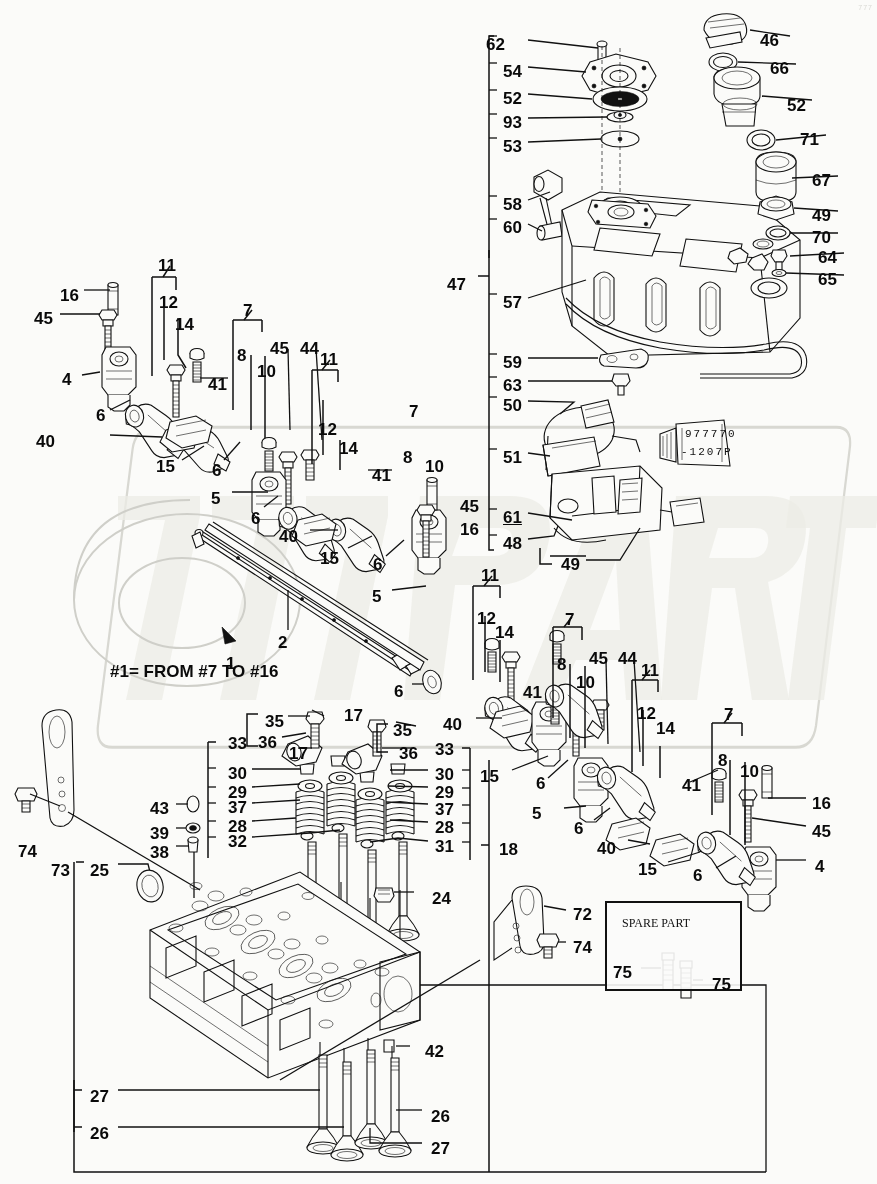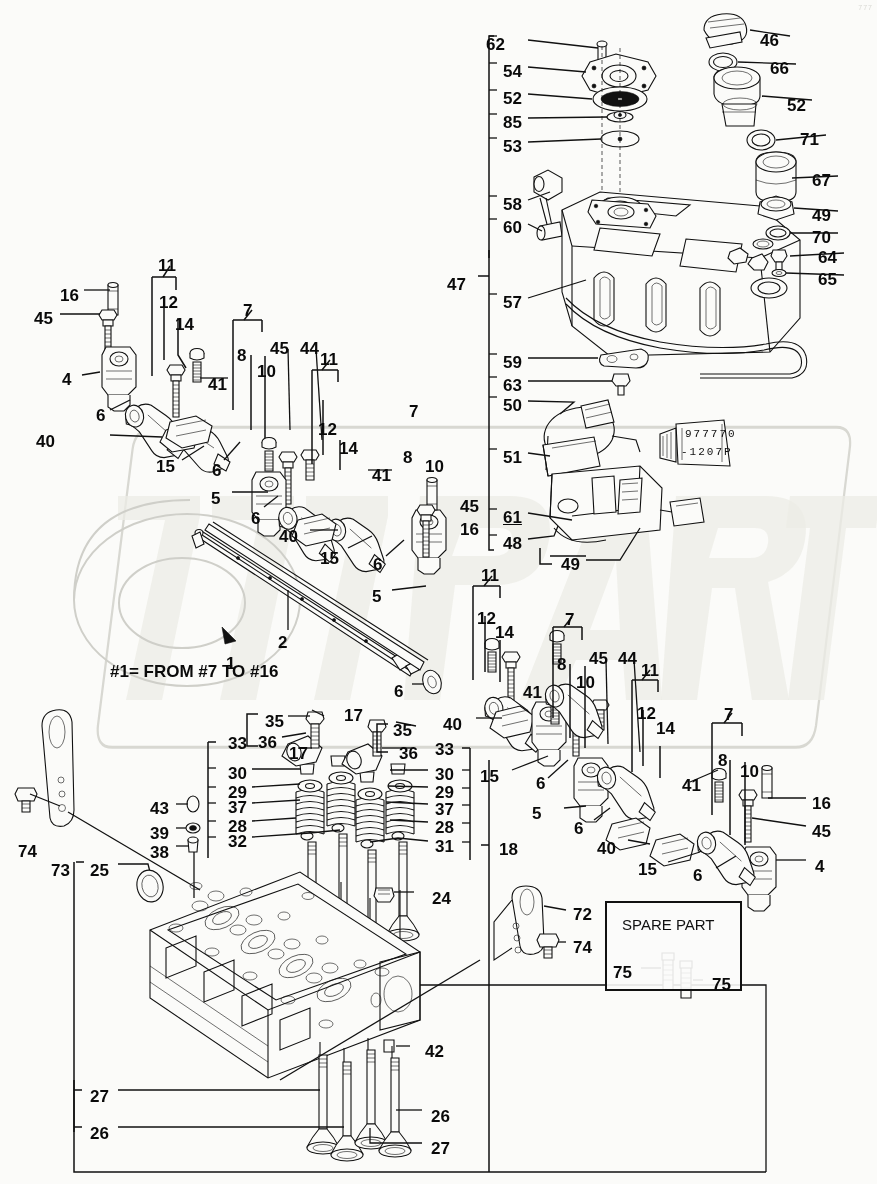--- a/index.html
+++ b/index.html
@@ -30,22 +30,22 @@
     white-space:nowrap;
   }
   .sparebox{
     position:absolute;
     border:2px solid #111;
     background:rgba(251,251,249,0.9);
     box-sizing:border-box;
   }
   .sparetitle{
     position:absolute;
-    font-family:Liberation Sans, sans-serif;
-    font-size:15px;
+    font-family:Liberation Serif, serif;
+    font-size:12px;
     color:#111;
     white-space:nowrap;
   }
   .wm{
     position:absolute;
     pointer-events:none;
   }
   .tinywm{
     position:absolute;
     right:4px;top:4px;
@@ -848,21 +848,21 @@
 
   <div style="position:absolute;left:685px;top:428px;font-family:'Liberation Mono',monospace;font-size:11px;letter-spacing:2px;color:#111;">977770</div>
   <div style="position:absolute;left:681px;top:446px;font-family:'Liberation Mono',monospace;font-size:11px;letter-spacing:2px;color:#111;">-1207P</div>
 
   <div class="note" style="left:110px;top:662px;">#1= FROM #7 TO #16</div>
 
   <div id="callout-layer">
       <div class="lbl" style="left: 486px; top: 36px;">62</div>
       <div class="lbl" style="left: 503px; top: 63px;">54</div>
       <div class="lbl" style="left: 503px; top: 90px;">52</div>
-      <div class="lbl" style="left: 503px; top: 114px;">85</div>
+      <div class="lbl" style="left: 503px; top: 114px;">93</div>
       <div class="lbl" style="left: 503px; top: 138px;">53</div>
       <div class="lbl" style="left: 503px; top: 196px;">58</div>
       <div class="lbl" style="left: 503px; top: 219px;">60</div>
       <div class="lbl" style="left: 447px; top: 276px;">47</div>
       <div class="lbl" style="left: 503px; top: 294px;">57</div>
       <div class="lbl" style="left: 503px; top: 354px;">59</div>
       <div class="lbl" style="left: 503px; top: 377px;">63</div>
       <div class="lbl" style="left: 503px; top: 397px;">50</div>
       <div class="lbl" style="left: 503px; top: 449px;">51</div>
       <div class="lbl" style="left: 503px; top: 509px; text-decoration: underline;">61</div>

